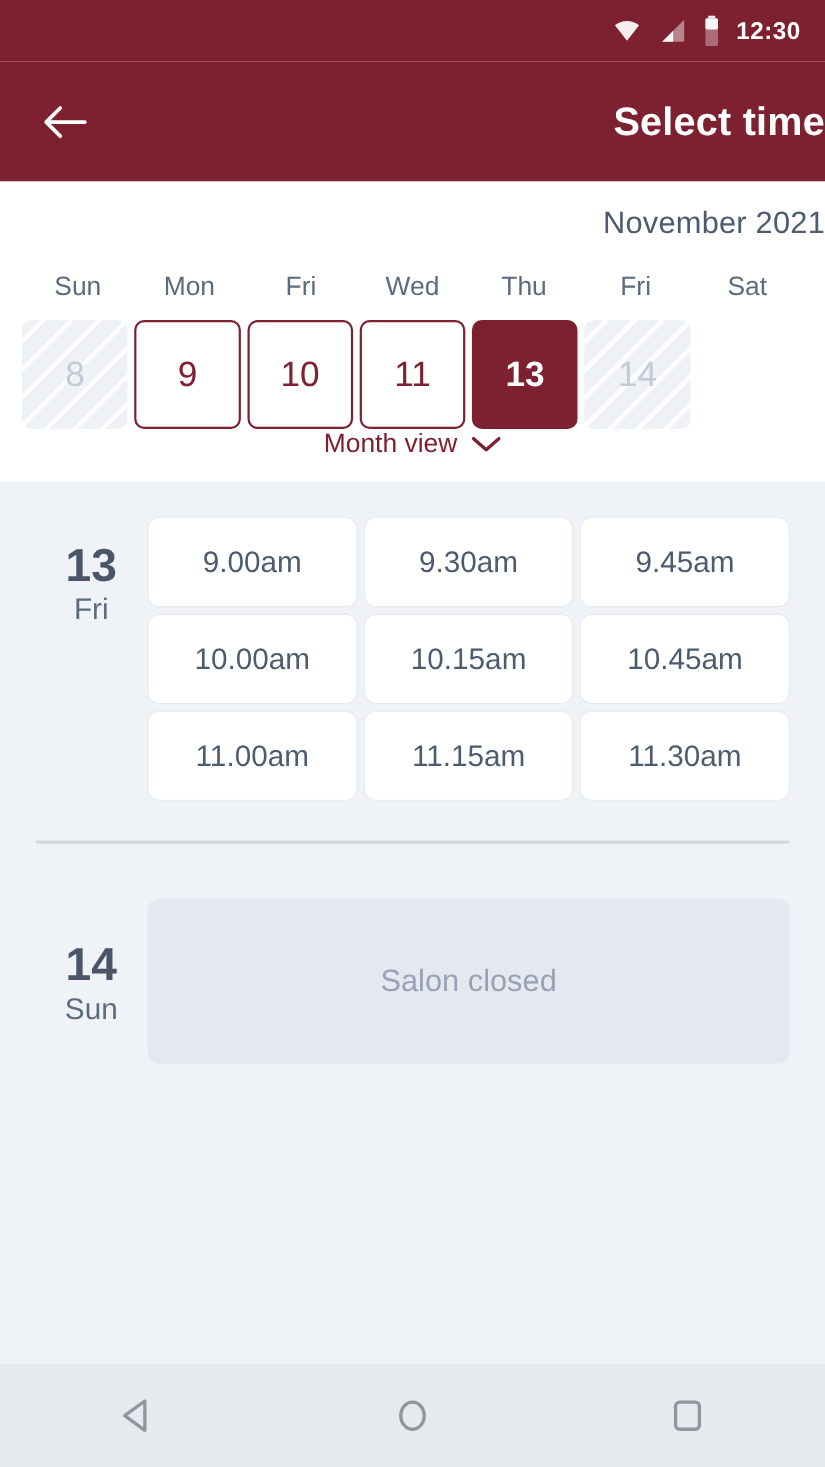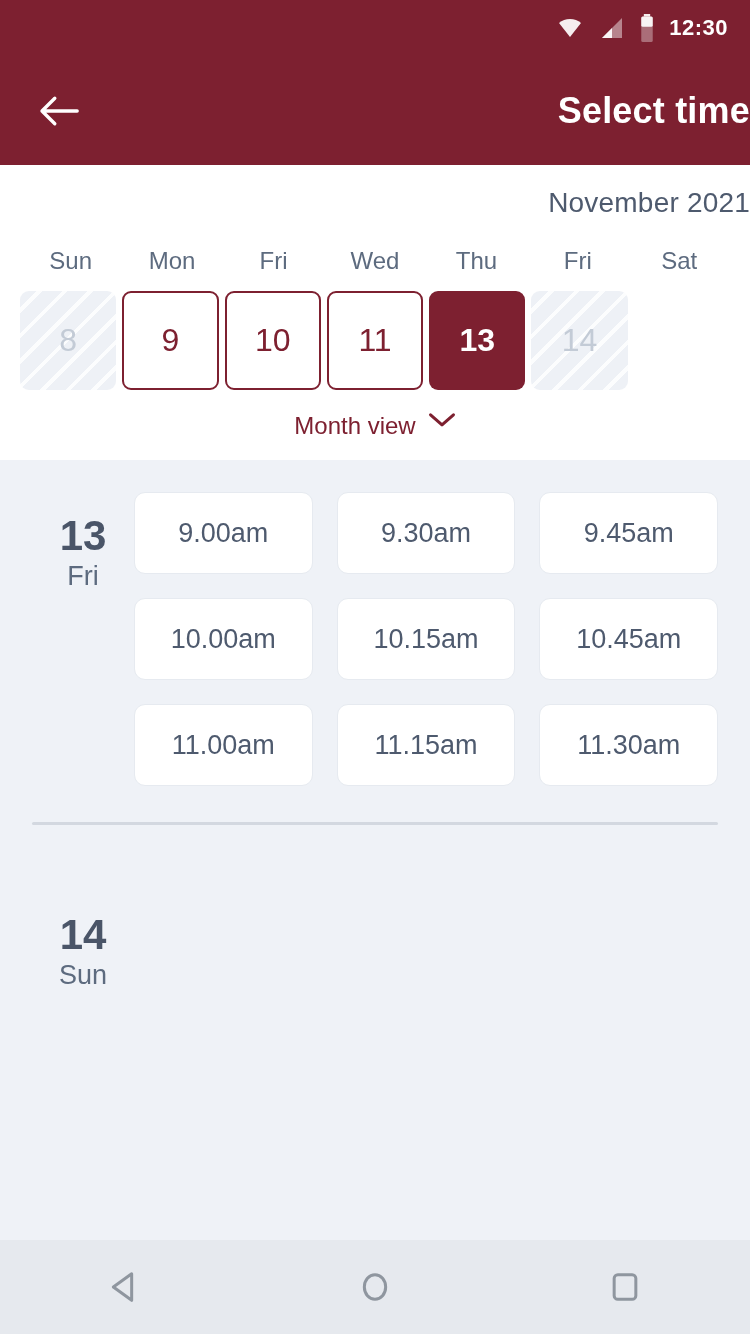--- a/index.html
+++ b/index.html
@@ -52,32 +52,32 @@
   .day-cell.selected{ background:#7d2030; color:#ffffff; font-weight:700; }
   .day-cell.disabled{
     color:#c3cbd6; cursor:default;
     background-color:#eef1f6;
     background-image:repeating-linear-gradient(
       -45deg,
       rgba(255,255,255,0) 0px, rgba(255,255,255,0) 14px,
       rgba(255,255,255,.85) 14px, rgba(255,255,255,.85) 18px);
   }
   .month-view{
-    display:flex; align-items:flex-start; justify-content:center; gap:12px;
-    margin-top:22px; cursor:pointer;
+    display:flex; align-items:center; justify-content:center; gap:12px;
+    cursor:pointer;
   }
   .month-view-label{ font-size:24px; color:#7d2030; }
 
   
   .content{ background:#eff2f7; width:100%; }
   .day-group{ display:flex; padding:32px 32px 0 32px; }
   .day-label{ width:102px; flex:0 0 102px; padding-top:22px; text-align:center; }
   .day-label .dnum{ font-size:42px; font-weight:700; color:#4a5568; line-height:1.05; }
   .day-label .dname{ font-size:27px; color:#5d6b7f; line-height:1.35; }
-  .slots{ flex:1; display:grid; grid-template-columns:repeat(3,1fr); gap:24px; align-content:start; }
+  .slots{ flex:1; display:grid; grid-template-columns:repeat(3,1fr); gap:6px; align-content:start; }
   .slot{
     height:82px; background:#ffffff; border:1px solid #e6eaf0; border-radius:11px;
     display:flex; align-items:center; justify-content:center;
     font-size:27px; color:#4e5a6e; cursor:pointer;
   }
   .closed-box{
     background:#e5e9ef; border-radius:11px; height:150px;
     display:flex; align-items:center; justify-content:center;
     font-size:28px; color:#97a2b4;
   }
@@ -174,20 +174,23 @@
     </div>
   </div>
 
   <div class="divider"></div>
 
   <div class="day-group" style="padding-top:50px;">
     <div class="day-label" style="padding-top:38px;">
       <div class="dnum">14</div>
       <div class="dname">Sun</div>
     </div>
+    <div class="slots" style="display:block;">
+      <div class="closed-box">Salon closed</div>
+    </div>
   </div>
 
 </div>
 
 <div class="nav-bar">
   <div class="nav-btn">
     <svg width="40" height="40" viewBox="0 0 24 24">
       <path d="M16 4 L5 12 L16 20 Z" fill="none" stroke="#8f969f" stroke-width="1.8" stroke-linejoin="round"></path>
     </svg>
   </div>

